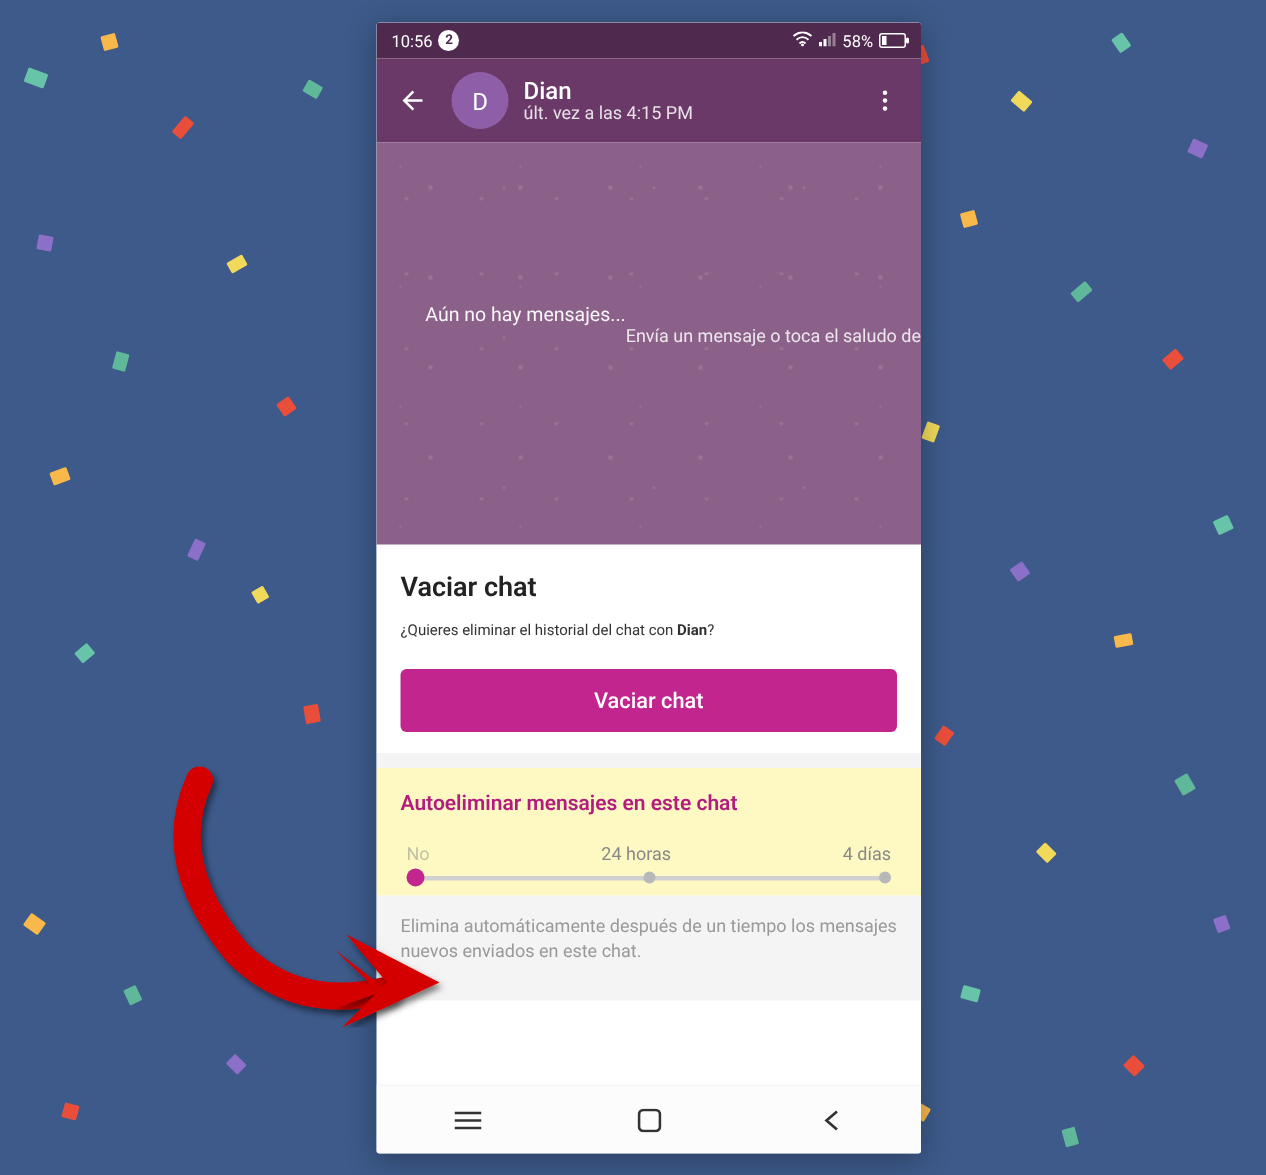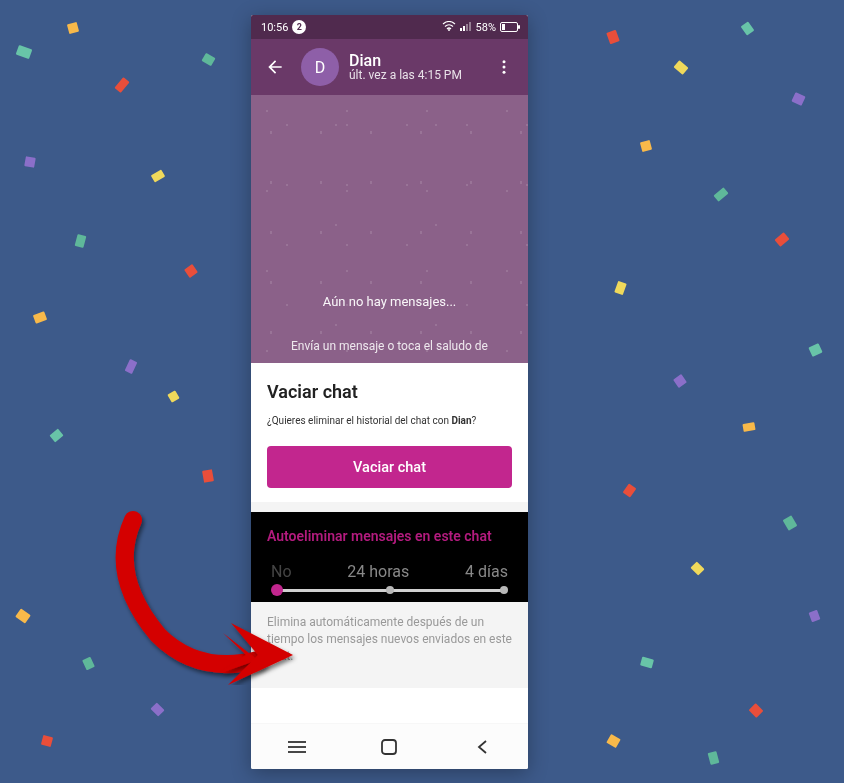--- a/index.html
+++ b/index.html
@@ -3,42 +3,42 @@
 <meta charset="utf-8">
 <style>
   * { margin: 0; padding: 0; box-sizing: border-box; font-family: -apple-system, BlinkMacSystemFont, 'Segoe UI', Roboto, sans-serif; }
   body { width: 844px; height: 783px; background: #3d5a8a; position: relative; overflow: hidden; }
   
   
   .confetti { position: absolute; top:0; left:0; width:100%; height:100%; pointer-events:none; }
   .confetti span { position:absolute; display:block; border-radius:1px; }
   
   
-  .phone { position: absolute; left: 251px; top: 15px; width: 277px; height: 754px; background: #fff; border-radius: 2px; overflow: hidden; box-shadow: 0 4px 20px rgba(0,0,0,0.3);}
+  .phone { position: absolute; left: 251px; top: 15px; width: 363px; height: 754px; background: #fff; border-radius: 2px; overflow: hidden; box-shadow: 0 4px 20px rgba(0,0,0,0.3);}
   
   
   .status-bar { height: 24px; background: #502a4e; color: #fff; display:flex; align-items:center; justify-content:space-between; padding: 0 10px; font-size: 11px; }
   .status-left { display:flex; align-items:center; gap:4px; }
   .status-right { display:flex; align-items:center; gap:4px; }
   .status-badge { background:#fff; color:#502a4e; width:14px; height:14px; border-radius:50%; display:inline-flex; align-items:center; justify-content:center; font-size:9px; font-weight:700;}
   .battery-shell{ width:18px; height:10px; border:1px solid #fff; border-radius:2px; position:relative; display:inline-block; }
   .battery-shell::after{content:''; position:absolute; right:-3px; top:2px; width:2px; height:4px; background:#fff; border-radius:1px;}
   .battery-fill{ position:absolute; left:1px; top:1px; bottom:1px; width:20%; background:#fff; }
   
   
   .chat-header { height: 56px; background: #6a3968; color: #fff; display:flex; align-items:center; padding: 0 8px; gap:10px; }
   .back-icon { width:32px; height:32px; display:flex; align-items:center; justify-content:center; cursor:pointer;}
   .avatar { width:38px; height:38px; border-radius:50%; background:#8e5fa8; display:flex; align-items:center; justify-content:center; font-size:16px; color:#fff; font-weight:400;}
   .contact-block { flex:1; display:flex; flex-direction:column; }
   .contact-name { font-size:16px; font-weight:500; line-height:1.1;}
   .contact-status { font-size:12px; opacity:0.85; line-height:1.1;}
   .more-icon { width:32px; height:32px; display:flex; align-items:center; justify-content:center; cursor:pointer;}
   
   
-  .chat-body { height: 268px; background:#8b6189; position:relative; display:flex; flex-direction:column; align-items:center; justify-content:flex-end; padding-bottom:8px; }
+  .chat-body { height: 268px; background:#8b6189; position:relative; display:flex; flex-direction:row; align-items:center; justify-content:flex-end; padding-bottom:8px; }
   .chat-body::before {
     content:''; position:absolute; inset:0; opacity:0.12;
     background-image:
       radial-gradient(circle at 20% 20%, #fff 1px, transparent 1px),
       radial-gradient(circle at 60% 50%, #fff 1.5px, transparent 1.5px),
       radial-gradient(circle at 85% 30%, #fff 1px, transparent 1px),
       radial-gradient(circle at 40% 75%, #fff 1.2px, transparent 1.2px);
     background-size: 80px 80px, 60px 60px, 100px 100px, 50px 50px;
   }
   .empty-msg { color:#fff; font-size:13px; margin-bottom:30px; opacity:0.95;}
@@ -50,23 +50,23 @@
   .modal-question { font-size:10px; color:#333; margin-bottom:18px; line-height:1.4;}
   .modal-question b { font-weight:700; }
   .checkbox-row { display:flex; align-items:center; gap:12px; margin-bottom:24px; cursor:pointer; padding-left:2px;}
   .checkbox { width:18px; height:18px; border:2px solid #777; border-radius:3px; flex-shrink:0;}
   .checkbox-label { font-size:13.5px; color:#333;}
   .primary-btn { width:100%; background:#c2268e; color:#fff; border:none; height:42px; font-size:14.5px; font-weight:500; border-radius:4px; cursor:pointer;}
   
   .divider { height:10px; background:#f4f4f4;}
   
   
-  .section { background:#000000; padding: 16px 16px 6px;}
+  .section { background:#fef9c3; padding: 16px 16px 6px;}
   .section-title { font-size:14px; font-weight:600; color:#b31b7e; margin-bottom:18px;}
-  .slider-labels { display:flex; justify-content:space-between; font-size:16px; color:#888; margin-bottom:8px; padding: 0 4px;}
+  .slider-labels { display:flex; justify-content:space-between; font-size:12px; color:#888; margin-bottom:8px; padding: 0 4px;}
   .slider-track { height:3px; background:#d0d0d0; position:relative; margin: 0 8px 4px;}
   .slider-tick { position:absolute; top:-3px; width:8px; height:8px; border-radius:50%; background:#b8b8b8;}
   .slider-thumb { position:absolute; top:-5px; width:12px; height:12px; border-radius:50%; background:#c2268e;}
   
   .footer-note { background:#f4f4f4; padding: 12px 16px 24px; font-size:12px; color:#999; line-height:1.4;}
   
   
   .nav-bar { position:absolute; bottom:0; left:0; right:0; height:46px; background:#fcfcfc; display:flex; align-items:center; justify-content:space-around; border-top:1px solid rgba(0,0,0,0.02);}
   .nav-btn { width:60px; height:32px; display:flex; align-items:center; justify-content:center; cursor:pointer; color:#333;}
   

